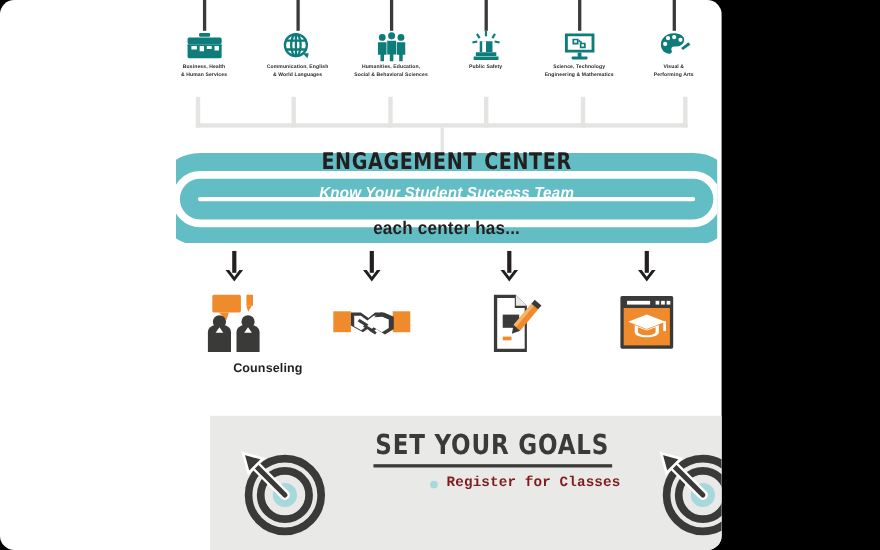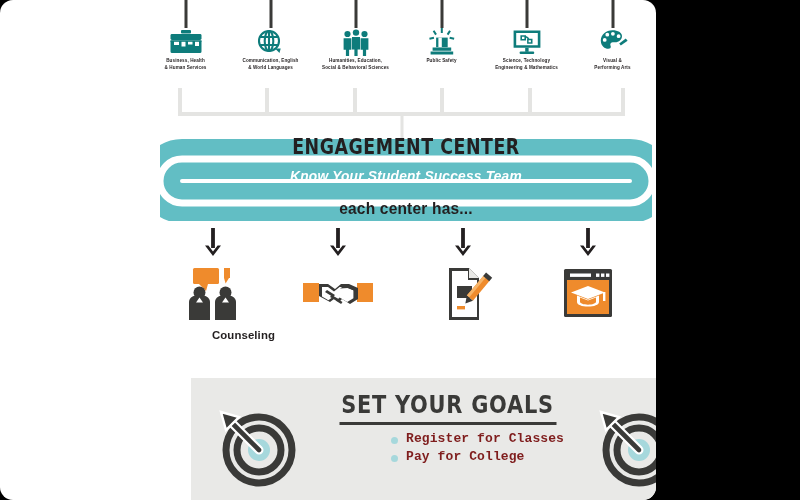--- a/index.html
+++ b/index.html
@@ -314,21 +314,20 @@
           <circle cx="44" cy="44" r="22" fill="none" stroke="#3a3a38" stroke-width="7"></circle>
           <circle cx="44" cy="44" r="11" fill="#a6d8dc"></circle>
           <path d="M44 44 L16 16" stroke="#ffffff" stroke-width="9" stroke-linecap="round"></path>
           <path d="M44 44 L18 18" stroke="#3a3a38" stroke-width="4.6" stroke-linecap="round"></path>
           <path d="M6 6 L24 11 L11 24 Z" fill="#3a3a38" stroke="#ffffff" stroke-width="2.4"></path>
         </svg>
       </div>
 
       <ul class="goals-list">
         <li>Register for Classes</li>
-        <li>Pay for College</li>
       </ul>
 
       <div class="target right">
         <svg viewBox="0 0 82 82">
           <circle cx="44" cy="44" r="34" fill="none" stroke="#ffffff" stroke-width="4"></circle>
           <circle cx="44" cy="44" r="33" fill="none" stroke="#3a3a38" stroke-width="7"></circle>
           <circle cx="44" cy="44" r="22" fill="none" stroke="#3a3a38" stroke-width="7"></circle>
           <circle cx="44" cy="44" r="11" fill="#a6d8dc"></circle>
           <path d="M44 44 L16 16" stroke="#ffffff" stroke-width="9" stroke-linecap="round"></path>
           <path d="M44 44 L18 18" stroke="#3a3a38" stroke-width="4.6" stroke-linecap="round"></path>

